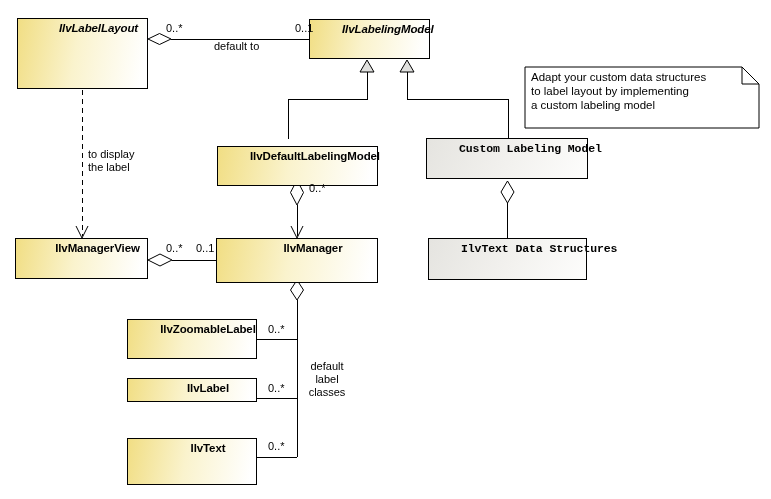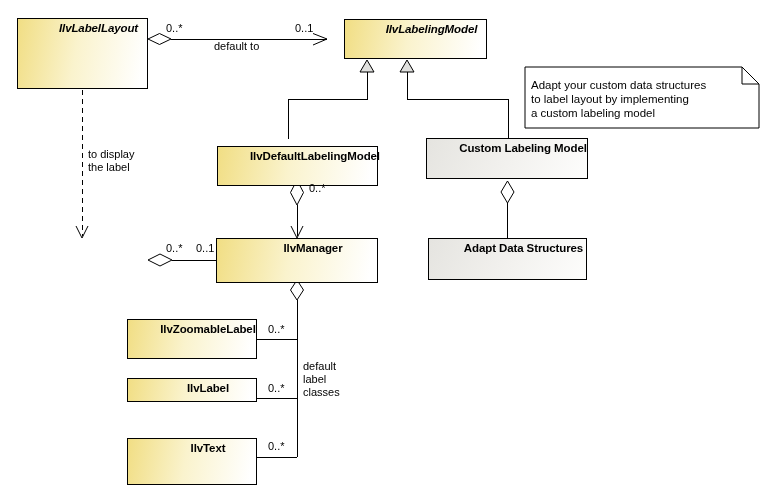--- a/index.html
+++ b/index.html
@@ -11,44 +11,43 @@
     color:#000;
     overflow:hidden;
   }
   #wires{position:absolute;left:0;top:0;width:771px;height:499px;}
   .uml-class{
     position:absolute;
     border:1px solid #000;
     box-sizing:border-box;
   }
   .fill-yellow{background:linear-gradient(100deg,#f1de84 0%,#faf3cd 45%,#ffffff 95%);}
-  .fill-gray{background:linear-gradient(115deg,#e5e4e0 0%,#f3f2ef 55%,#fdfdfc 100%);}
+  .fill-gray{background:linear-gradient(115deg,#e5e4e0 0%,#f3f2ef 55%,#fdfdfc 100%);font-family:Liberation Mono, monospace;}
   .cls-title{
     text-align:center;
     font-weight:bold;
     font-size:11.5px;
     padding-top:3px;
     white-space:nowrap;
     letter-spacing:-0.1px;
     margin-left:32px;
   }
   .abstract .cls-title{font-style:italic;}
   .edge-label{
     position:absolute;
     font-size:11px;
     white-space:nowrap;
     line-height:13px;
   }
-  .center{}
+  .center{text-align:center;}
   .note-text{
     position:absolute;
     font-size:11.5px;
     line-height:14px;
     white-space:nowrap;
-    margin-top:8px;
   }
 </style>
 </head>
 <body>
 
 <div id="canvas">
 
   <svg id="wires" width="771" height="499" viewBox="0 0 771 499" stroke="#000" stroke-width="1" fill="none">
 
      
@@ -106,39 +105,42 @@
 
     
     <polygon points="525,67 742,67 759,84 759,128 525,128" fill="#ffffff"></polygon>
     <path d="M742,67 L742,84 L759,84"></path>
   </svg>
 
   <div class="uml-class fill-yellow abstract" style="left:17px;top:18px;width:131px;height:71px">
     <div class="cls-title">IlvLabelLayout</div>
   </div>
 
-  <div class="uml-class fill-yellow abstract" style="left:344px;top:19px;width:143px;height:40px">
+  <div class="uml-class fill-yellow abstract" style="left:309px;top:19px;width:121px;height:40px">
     <div class="cls-title">IlvLabelingModel</div>
   </div>
 
   <div class="uml-class fill-yellow" style="left:217px;top:146px;width:161px;height:40px">
     <div class="cls-title">IlvDefaultLabelingModel</div>
   </div>
 
   <div class="uml-class fill-gray" style="left:426px;top:138px;width:162px;height:41px">
     <div class="cls-title">Custom Labeling Model</div>
   </div>
 
+  <div class="uml-class fill-yellow" style="left:15px;top:238px;width:133px;height:41px">
+    <div class="cls-title">IlvManagerView</div>
+  </div>
 
   <div class="uml-class fill-yellow" style="left:216px;top:238px;width:162px;height:45px">
     <div class="cls-title">IlvManager</div>
   </div>
 
   <div class="uml-class fill-gray" style="left:428px;top:238px;width:159px;height:42px">
-    <div class="cls-title">Adapt Data Structures</div>
+    <div class="cls-title">IlvText Data Structures</div>
   </div>
 
   <div class="uml-class fill-yellow" style="left:127px;top:319px;width:130px;height:40px">
     <div class="cls-title">IlvZoomableLabel</div>
   </div>
 
   <div class="uml-class fill-yellow" style="left:127px;top:378px;width:130px;height:24px">
     <div class="cls-title">IlvLabel</div>
   </div>
 

